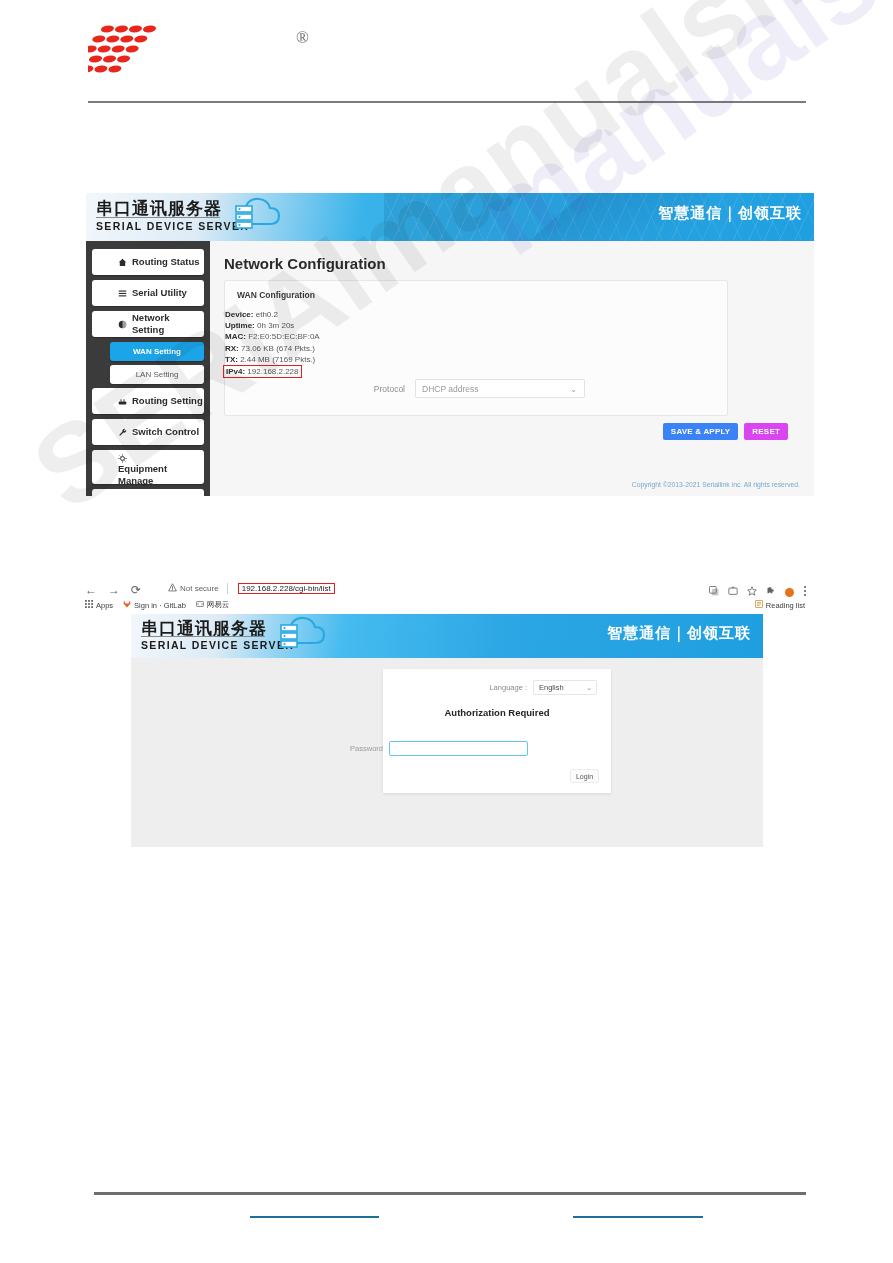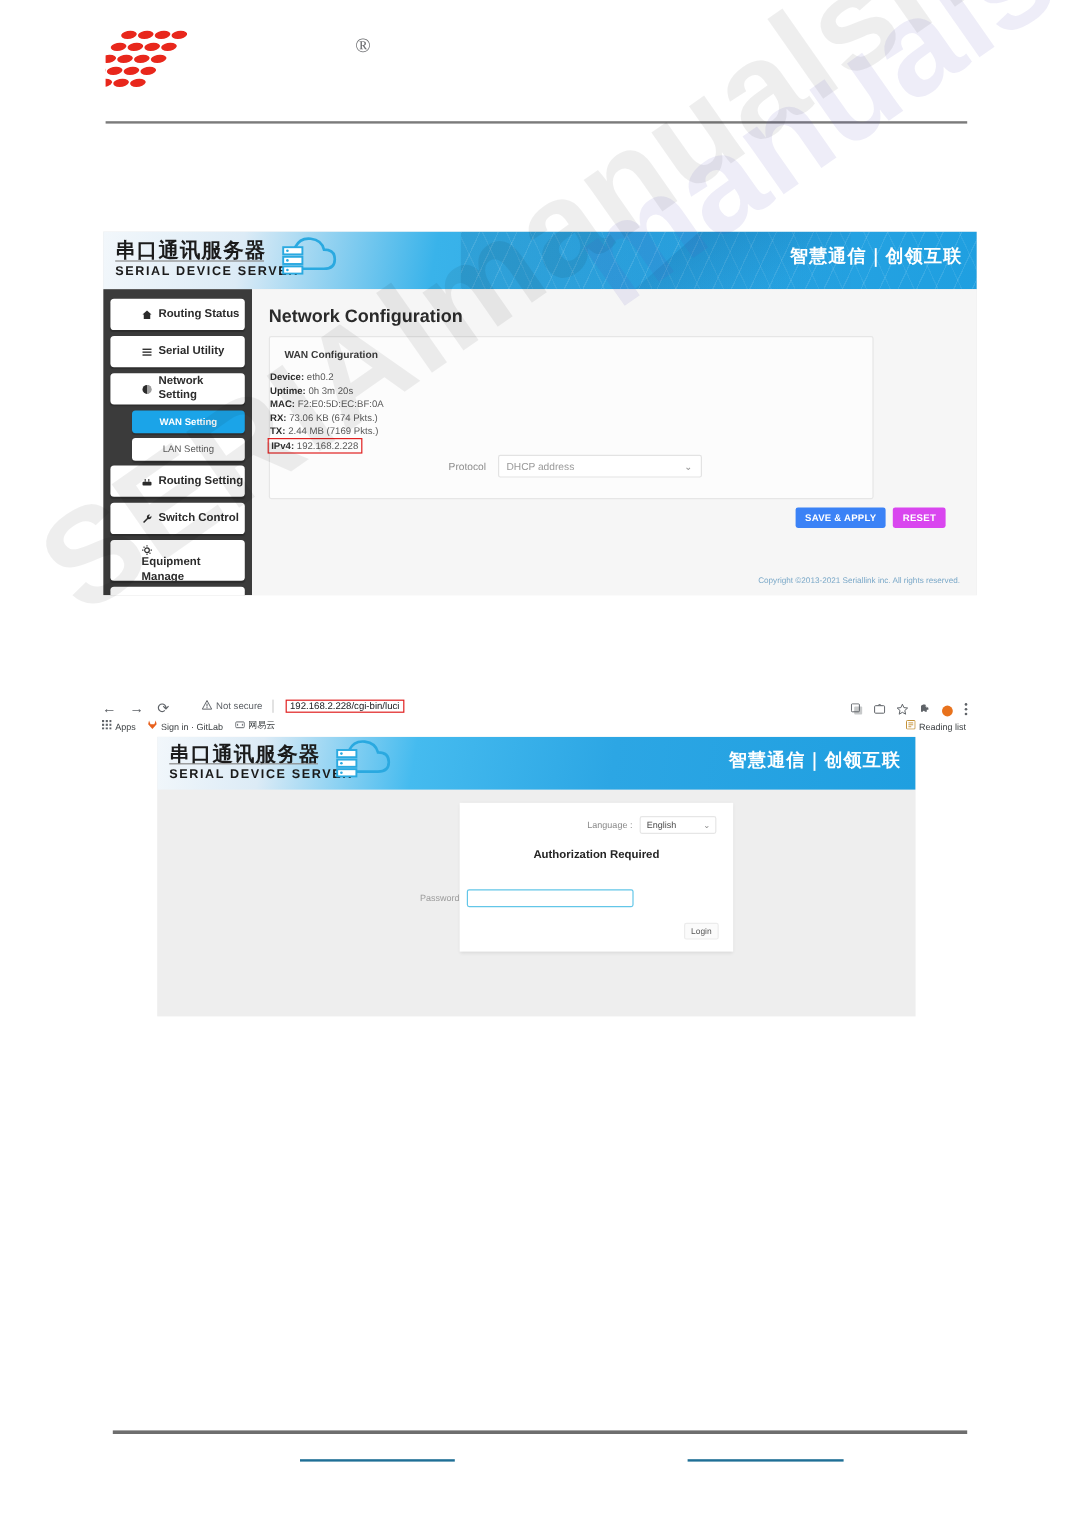--- a/index.html
+++ b/index.html
@@ -428,21 +428,21 @@
         <span>
           <svg width="9" height="9" viewBox="0 0 12 12">
             <path d="M6 1 L11.2 10.6 L0.8 10.6 Z" fill="none" stroke="#5f6368" stroke-width="1.1"></path>
             <rect x="5.4" y="4.4" width="1.2" height="3.3" fill="#5f6368"></rect>
             <rect x="5.4" y="8.4" width="1.2" height="1.2" fill="#5f6368"></rect>
           </svg>
         </span>
         <span>Not secure</span>
       </div>
       <div class="omni-divider"></div>
-      <div class="url-box">192.168.2.228/cgi-bin/luci</div>
+      <div class="url-box">192.168.2.228/cgi-bin/list</div>
     </div>
 
     <div class="right-icons">
       <span>
         <svg width="10" height="10" viewBox="0 0 12 12">
             <rect x="0.6" y="0.6" width="8" height="8" rx="1" fill="none" stroke="#5f6368" stroke-width="1"></rect>
             <rect x="3.4" y="3.4" width="8" height="8" rx="1" fill="#5f6368" opacity="0.35"></rect>
           </svg>
       </span>
       <span>

